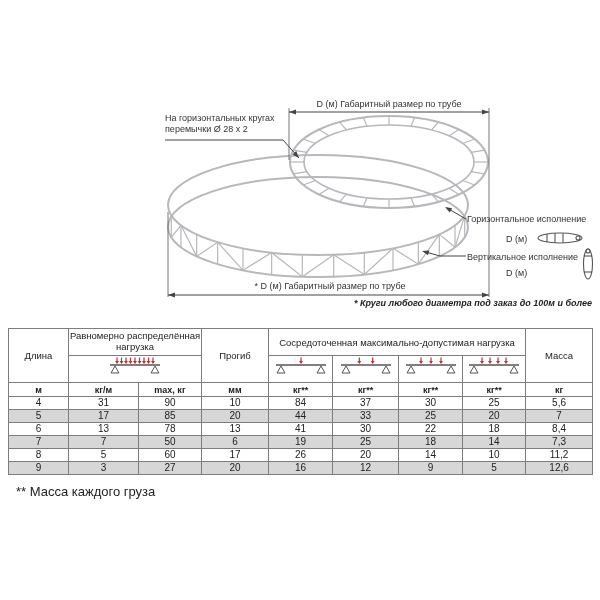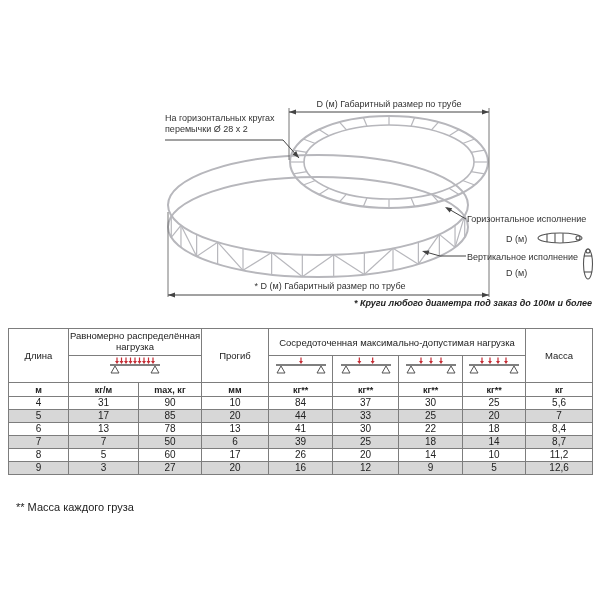--- a/index.html
+++ b/index.html
@@ -16,21 +16,21 @@
   table{border-collapse:collapse;table-layout:fixed;width:584px;border:1.5px solid #3f3f3f;}
   th,td{border:1px solid #7d7d7d;text-align:center;vertical-align:middle;padding:0;
     overflow:hidden;white-space:nowrap;}
   th{font-weight:400;font-size:9.5px;background:#fff;}
   th.wrap{white-space:normal;line-height:1.15;margin-top:36px;}
   tr.hdr1 th{height:26px;}
   tr.hdr2 td{height:26px;background:#fff;}
   tr.units td{height:13px;font-size:9px;font-weight:bold;background:#fff;}
   tbody.data td{height:12px;font-size:10px;line-height:12px;background:#fff;}
   tbody.data tr.alt td{background:#d7d7d7;}
-  #footnote{position:absolute;left:16px;top:501px;font-size:11px;color:#222;}
+  #footnote{position:absolute;left:16px;top:484px;font-size:13px;color:#222;}
 </style>
 </head>
 <body>
 
 <div id="diagram-area">
 <svg width="600" height="326" viewBox="0 0 600 326">
 
   <g stroke="#b7b7bc" fill="none">
     <ellipse cx="389" cy="162" rx="99" ry="46" stroke-width="2"></ellipse>
     <ellipse cx="389" cy="162" rx="85" ry="37" stroke-width="1.6"></ellipse>
@@ -274,25 +274,25 @@
           <td>30</td>
           <td>22</td>
           <td>18</td>
           <td>8,4</td>
         </tr>
         <tr class="alt">
           <td>7</td>
           <td>7</td>
           <td>50</td>
           <td>6</td>
-          <td>39</td>
+          <td>19</td>
           <td>25</td>
           <td>18</td>
           <td>14</td>
-          <td>8,7</td>
+          <td>7,3</td>
         </tr>
         <tr>
           <td>8</td>
           <td>5</td>
           <td>60</td>
           <td>17</td>
           <td>26</td>
           <td>20</td>
           <td>14</td>
           <td>10</td>

